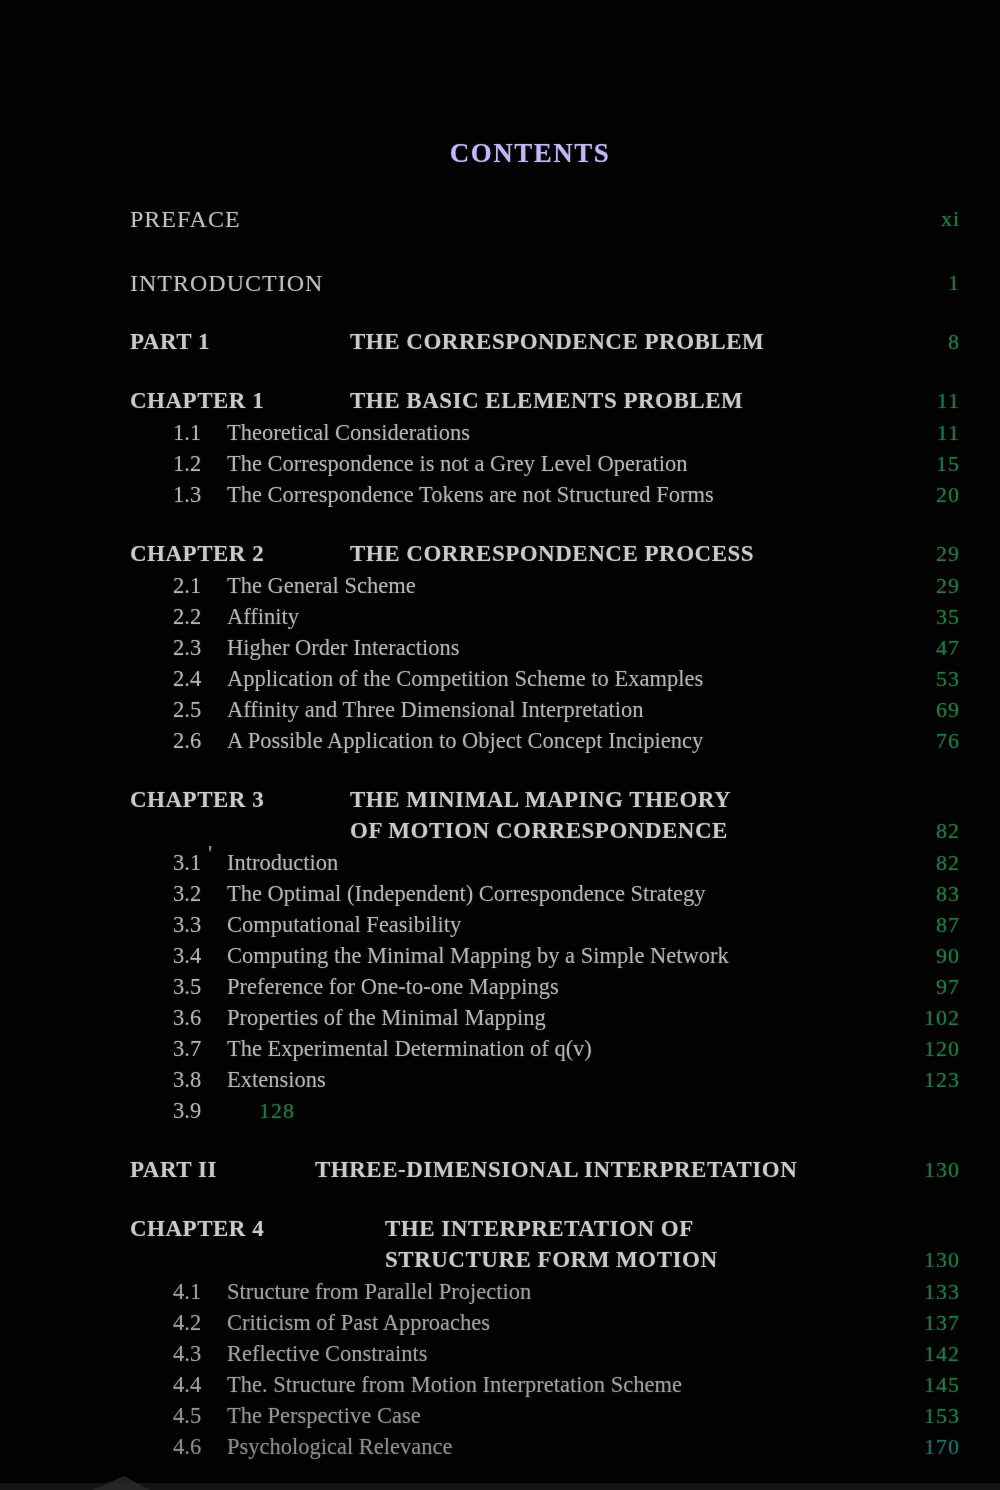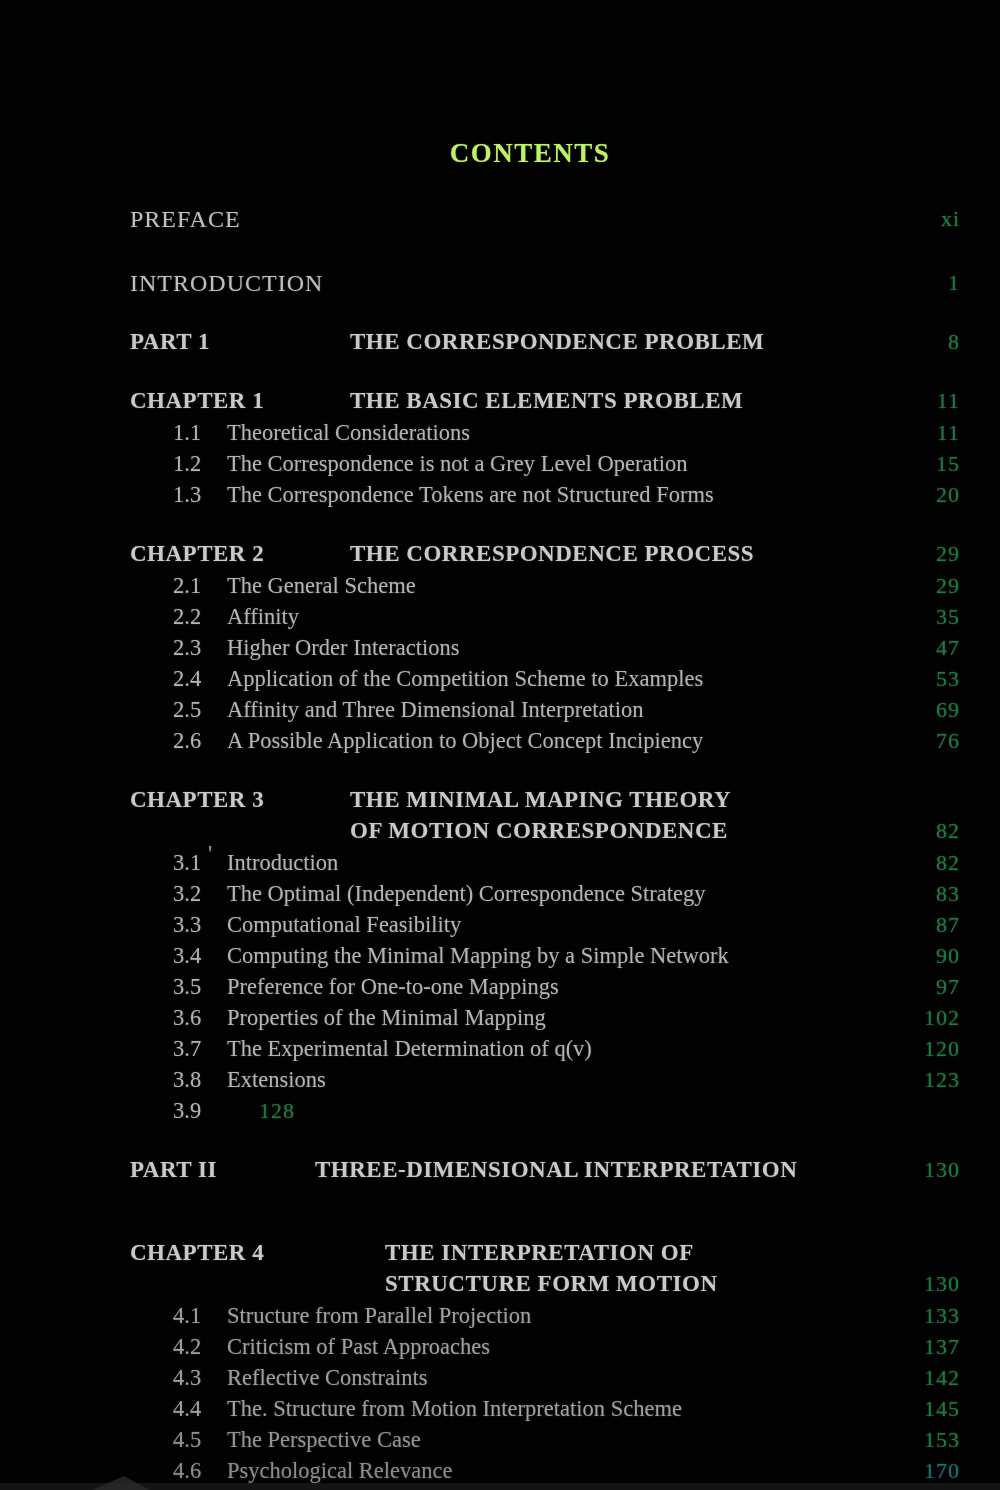--- a/index.html
+++ b/index.html
@@ -14,43 +14,43 @@
     text-shadow: 0 0 2px rgba(220,220,215,0.28);
   }
   #content {
     padding: 140px 40px 0 130px; 
   }
   .page-title {
     text-align: center;
     font-size: 27px;
     font-weight: bold;
     letter-spacing: 1.5px;
-    color: #bef264;
+    color: #c4b5fd;
     margin: 0 30px 22px 0;
     line-height: 27px;
   }
-  .row { display: flex; align-items: flex-end; line-height: 24px; }
+  .row { display: flex; align-items: flex-start; line-height: 24px; }
   .row-front   { margin-top: 40px; font-size: 24px; letter-spacing: 1px; color: #bfbfbc; }
   .row-part,
   .row-chapter { margin-top: 35px; font-size: 23px; font-weight: bold; color: #c9c9c6; letter-spacing: 0.5px; }
   .row-cont    { margin-top: 7px;  font-size: 23px; font-weight: bold; color: #c9c9c6; letter-spacing: 0.5px; }
   .col-label { width: 220px; flex-shrink: 0; }
   .row-front .col-label { width: auto; flex: 1; font-weight: normal; }
   .col-title { flex: 1; }
   .col-page {
     width: 70px; flex-shrink: 0;
     text-align: right;
     font-weight: normal;
     font-size: 22px;
     color: #15803d;
     letter-spacing: 1px;
   }
   
   .entry-6 .col-label { width: 185px; }          
-  .entry-7 .col-label { width: 255px; margin-top: 24px; }          
+  .entry-7 .col-label { width: 255px; }          
   .sections { }
   .sec-row { display: flex; align-items: baseline; line-height: 24px; margin-top: 7px; font-size: 22.5px; }
   .sec-row:first-child { margin-top: 8px; }
   .sec-num  { width: 52px; flex-shrink: 0; margin-left: 43px; }
   .sec-text { flex: 1; padding-left: 2px; }
   
   .entry-7 .sec-row { color: #a0a09d; }
   .entry-7 .sec-row:nth-child(5) { color: #93938f; }
   .entry-7 .sec-row:nth-child(6) { color: #8b8b87; }
   .entry-7 .sec-row:nth-child(6) .col-page { color: #0f766e; }

